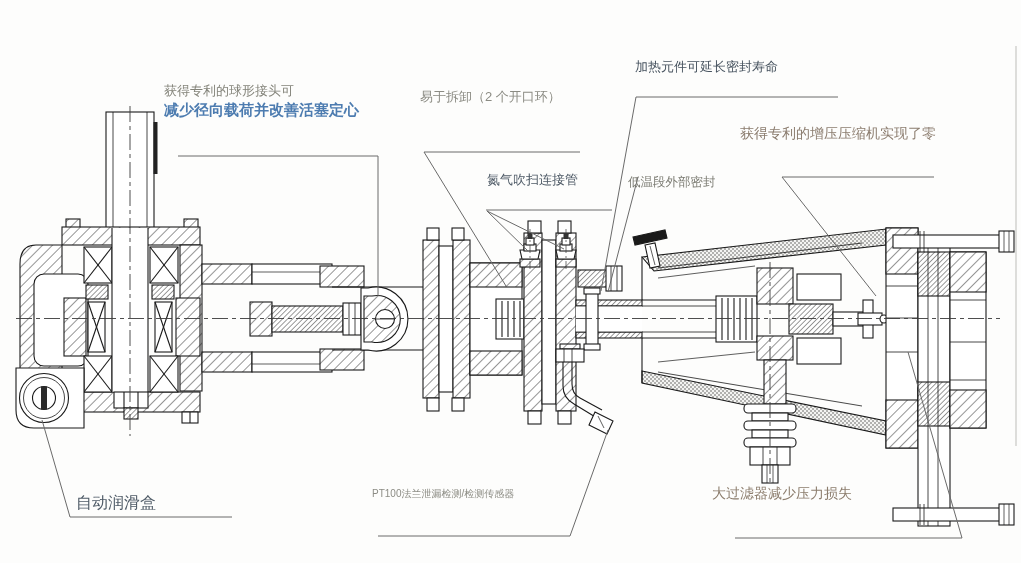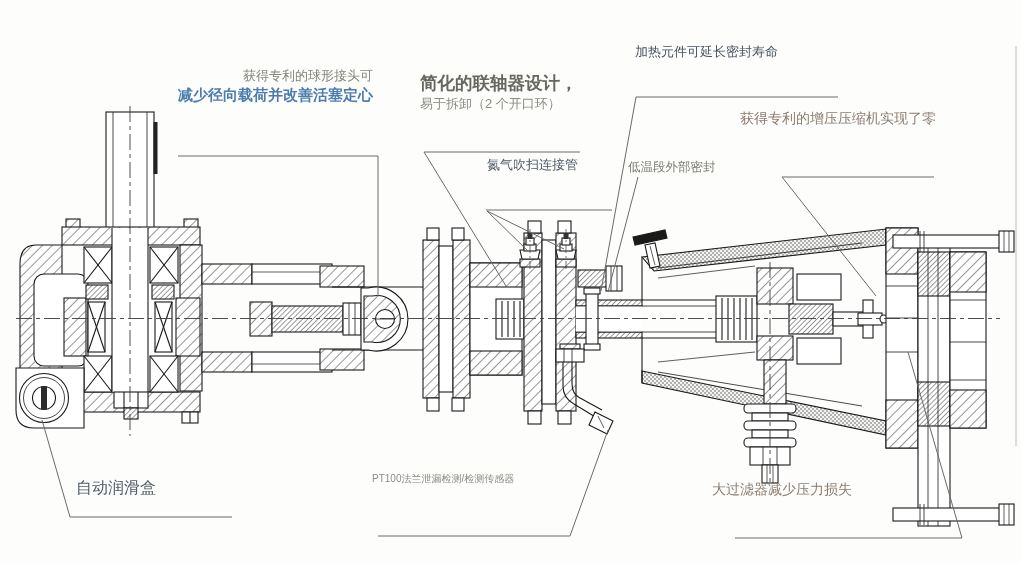--- a/index.html
+++ b/index.html
@@ -1,19 +1,19 @@
 <!DOCTYPE html>
 <html><head>
 <meta charset="utf-8">
 <style>
   html,body{margin:0;padding:0;background:#ffffff;}
   #stage{position:relative;width:1021px;height:563px;background:#fdfdfc;overflow:hidden;
          font-family:"Liberation Sans","DejaVu Sans",sans-serif;}
   #drawing{position:absolute;left:0;top:0;}
-  .lbl{position:absolute;white-space:nowrap;line-height:1.25;}
+  .lbl{position:absolute;white-space:nowrap;line-height:1.25;margin-top:15px;}
   .lbl .l1,.lbl .l2{display:block;}
   .ball-l1{color:#84847a;font-size:13px;}
   .ball-l2{color:#4d7cb0;font-size:15px;font-weight:bold;margin-top:2px;}
   .coup-l1{color:#67675f;font-size:17.5px;font-weight:bold;}
   .coup-l2{color:#8b8b83;font-size:13px;margin-top:1px;}
   .heater{color:#46525e;font-size:13px;}
   .booster{color:#8c7d6f;font-size:14px;line-height:19px;}
   .purge{color:#4e5a66;font-size:13px;}
   .coldseal{color:#7b7b72;font-size:12.5px;text-align:right;}
   .lube{color:#4e5a66;font-size:16px;}
@@ -336,39 +336,38 @@
       <path d="M934,177 L782,177 L876,296"></path>
       <path d="M42,420 L70,517 L232,517"></path>
       <path d="M608,430 L570,536 L378,536"></path>
       <path d="M908,352 L962,538 L735,538"></path>
     </g>
 
     <line x1="1016" y1="46" x2="1016" y2="446" stroke="#c8c8c4" stroke-width="1.2"></line>
   </g>
 </svg>
 
-<div class="lbl" style="left:178px;top:68px;text-align:right;">
+<div class="lbl" style="left:164px;top:68px;">
   <span class="l1 ball-l1">获得专利的球形接头可</span>
   <span class="l2 ball-l2">减少径向载荷并改善活塞定心</span>
 </div>
 
 <div class="lbl" style="left:420px;top:73px;">
-  <span class="l1 coup-l1">简化的联轴器设计，</span>
   <span class="l2 coup-l2">易于拆卸（2 个开口环）</span>
 </div>
 
 <div class="lbl heater" style="left:635px;top:44px;">加热元件可延长密封寿命</div>
 
 <div class="lbl booster" style="left:740px;top:109px;">
   <span class="l1">获得专利的增压压缩机实现了零</span>
 </div>
 
 <div class="lbl purge" style="left:487px;top:157px;">氮气吹扫连接管</div>
 
 <div class="lbl coldseal" style="left:628px;top:160px;">低温段外部密封</div>
 
 <div class="lbl lube" style="left:76px;top:478px;">自动润滑盒</div>
 
 <div class="lbl pt100" style="left:372px;top:473px;">PT100法兰泄漏检测/检测传感器</div>
 
-<div class="lbl filter" style="left:712px;top:481px;">大过滤器减少压力损失</div>
+<div class="lbl filter" style="left:712px;top:470px;">大过滤器减少压力损失</div>
 
 </div>
 
 </body></html>

